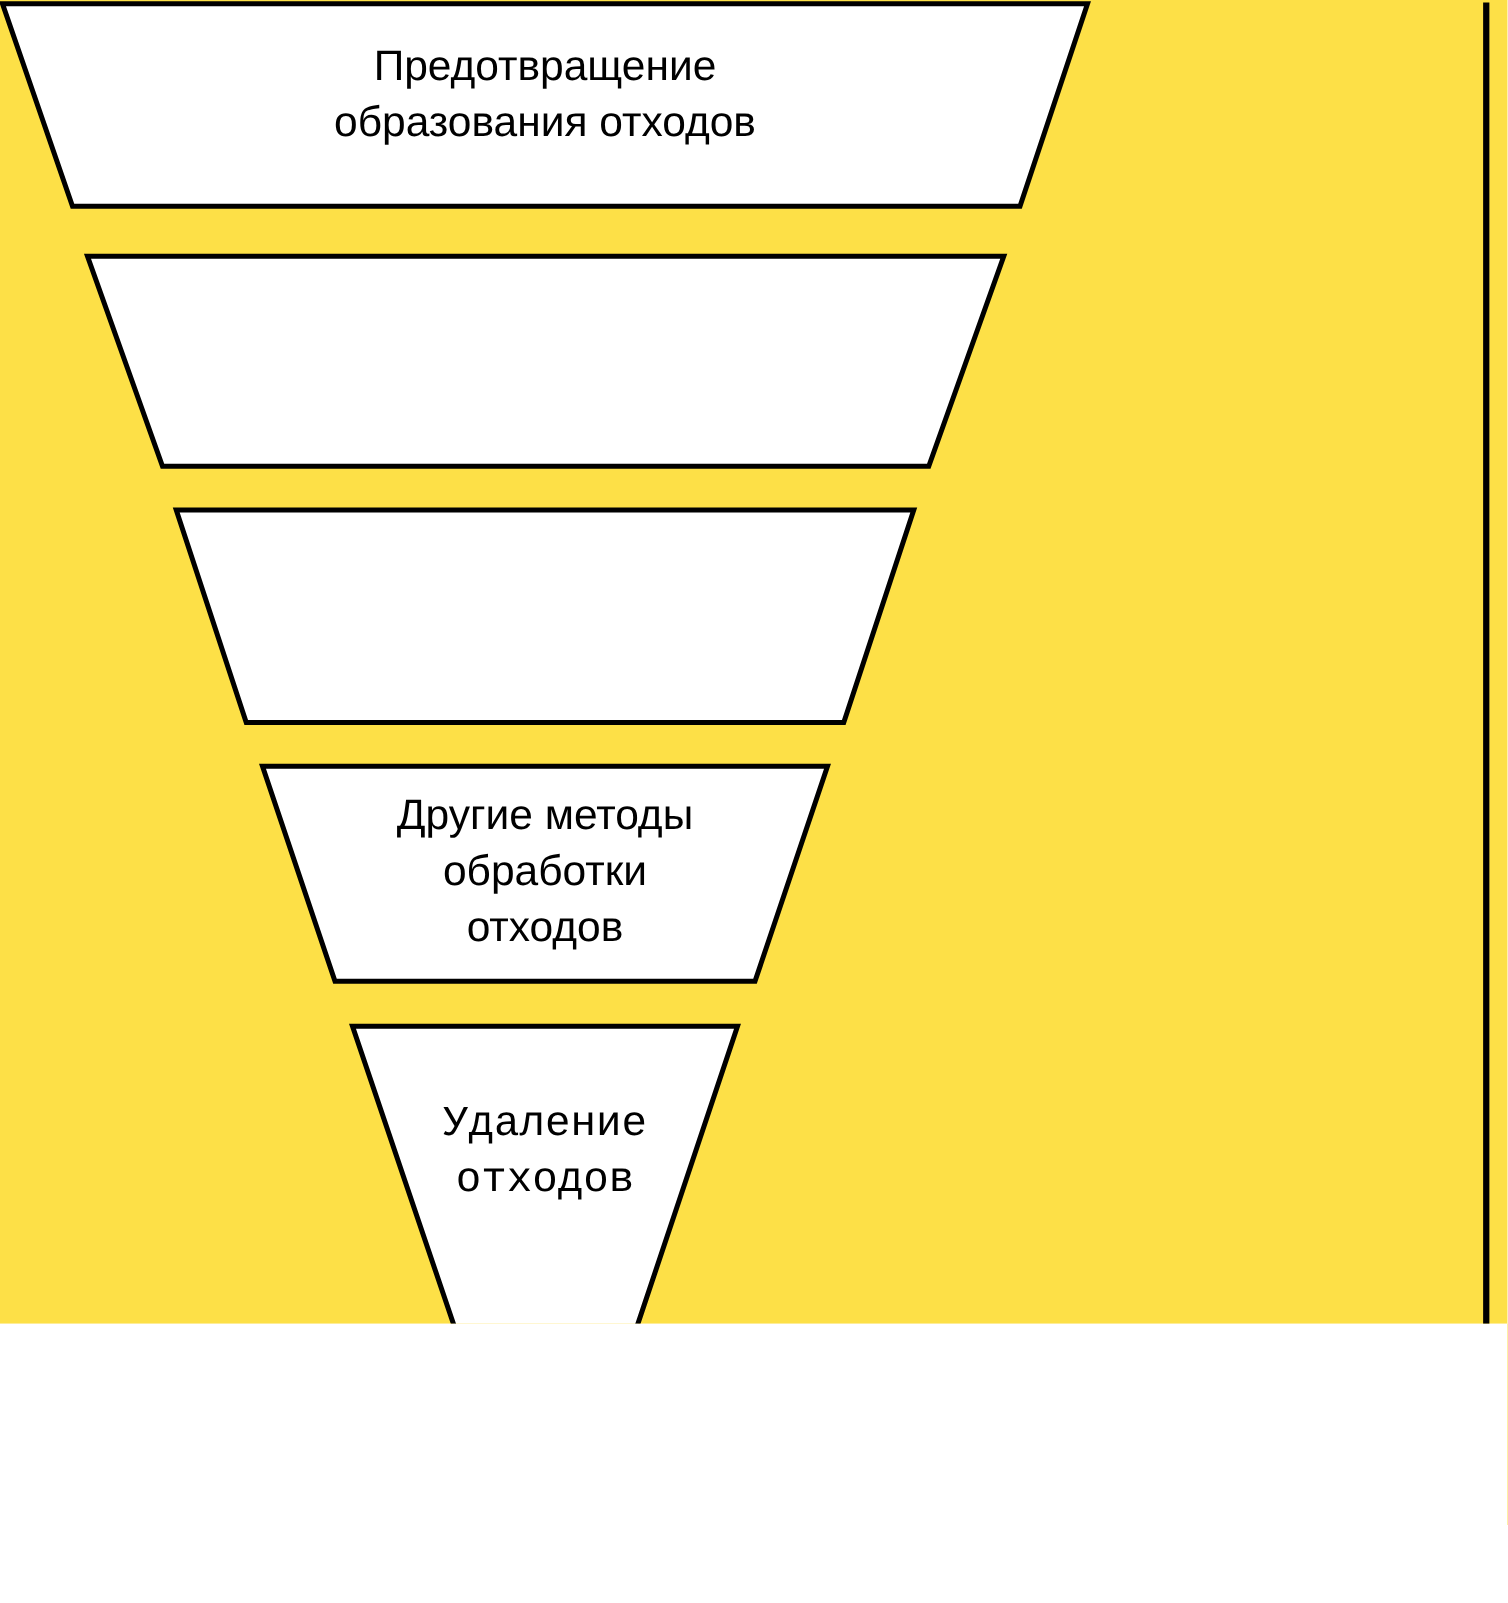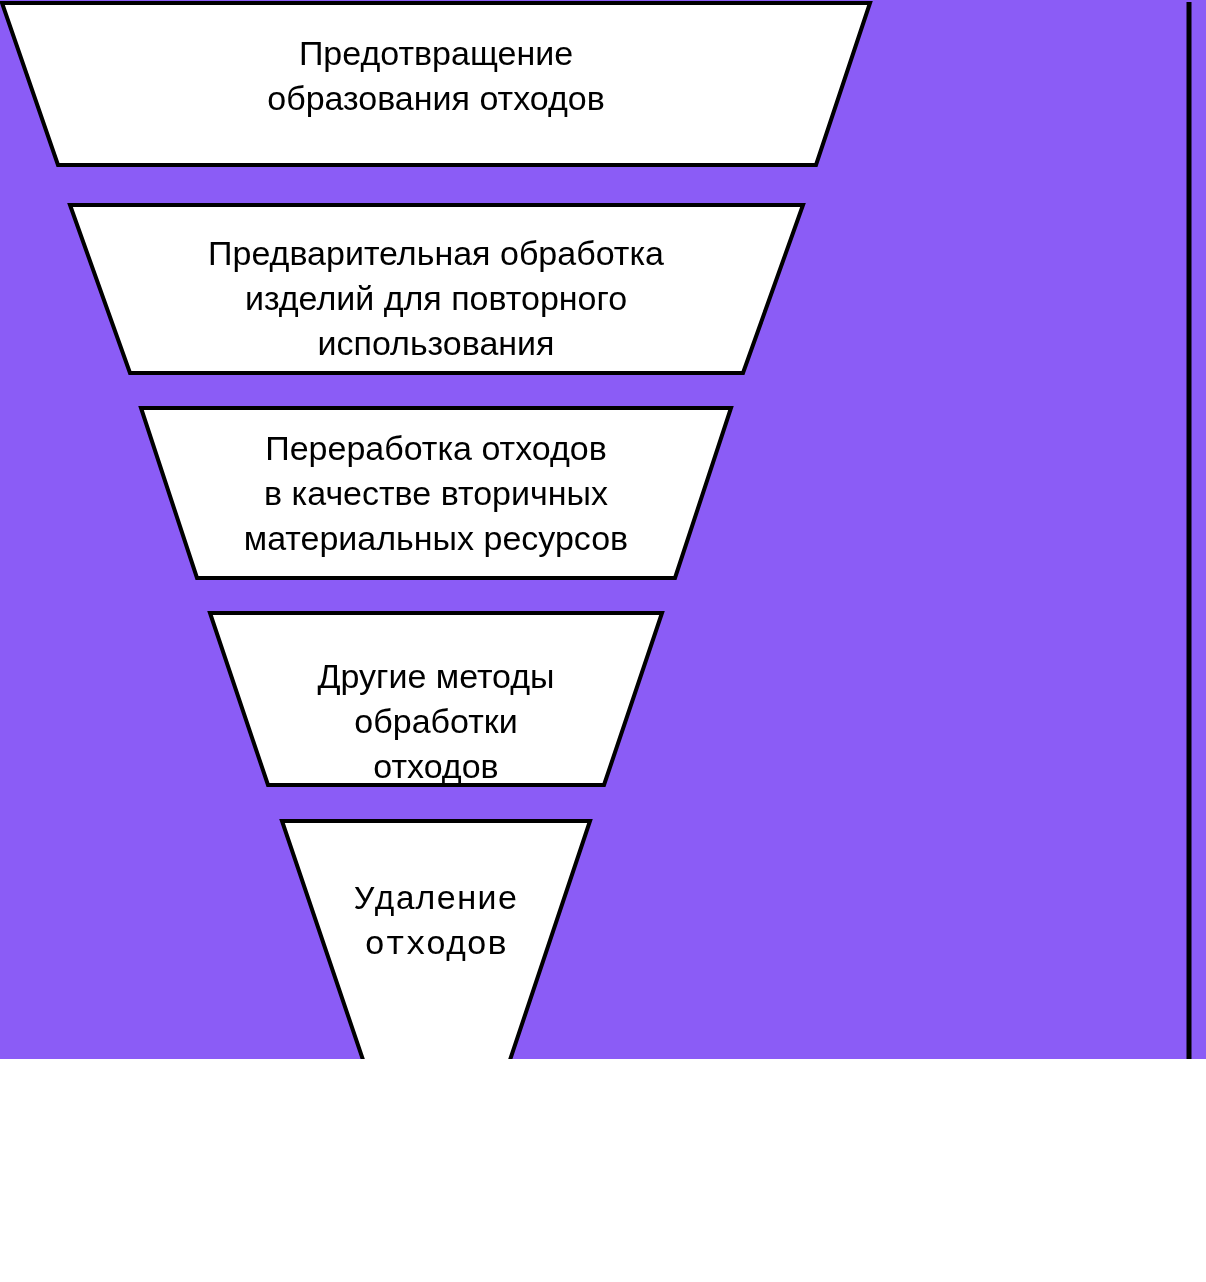--- a/index.html
+++ b/index.html
@@ -4,21 +4,21 @@
 <style>
   html, body {
     margin: 0;
     padding: 0;
     background: #ffffff;
   }
   #stage {
     position: relative;
     width: 1206px;
     height: 1059px;
-    background: #8b5cf6;
+    background: #fde047;
     font-family: "Liberation Sans", sans-serif;
     overflow: hidden;
   }
   #shapes {
     position: absolute;
     left: 0;
     top: 0;
   }
   .tier-label {
     position: absolute;
@@ -27,21 +27,21 @@
     text-align: center;
     font-size: 34px;
     line-height: 45px;
     color: #000000;
     white-space: pre-line;
     letter-spacing: 0px;
   }
   #label-tier-1 { top: 31px; }
   #label-tier-2 { top: 231px; }
   #label-tier-3 { top: 426px; }
-  #label-tier-4 { top: 654px; }
+  #label-tier-4 { top: 630px; }
   #label-tier-5 { top: 878px; font-family: Liberation Mono, monospace; }
 </style>
 </head>
 <body>
 
 <div id="stage">
 
   <svg id="shapes" width="1206" height="1282" viewBox="0 0 1206 1282">
 
     <polygon points="2,3 870,3 816,165 58,165" fill="#ffffff" stroke="#000000" stroke-width="4"></polygon>
@@ -55,25 +55,19 @@
     <polygon points="282,821 590,821 437,1278" fill="#ffffff" stroke="#000000" stroke-width="4"></polygon>
 
     <g>
       <line x1="1189" y1="2" x2="1189" y2="1165" stroke="#000000" stroke-width="5"></line>
       <polygon points="1171,1163 1205,1163 1188,1196" fill="#000000" stroke="#000000" stroke-width="1"></polygon>
     </g>
   </svg>
 
   <div id="label-tier-1" class="tier-label">Предотвращение
 образования отходов</div>
-  <div id="label-tier-2" class="tier-label">Предварительная обработка
-изделий для повторного
-использования</div>
-  <div id="label-tier-3" class="tier-label">Переработка отходов
-в качестве вторичных
-материальных ресурсов</div>
   <div id="label-tier-4" class="tier-label">Другие методы
 обработки
 отходов</div>
   <div id="label-tier-5" class="tier-label">Удаление
 отходов</div>
 
 </div>
 
 </body></html>

